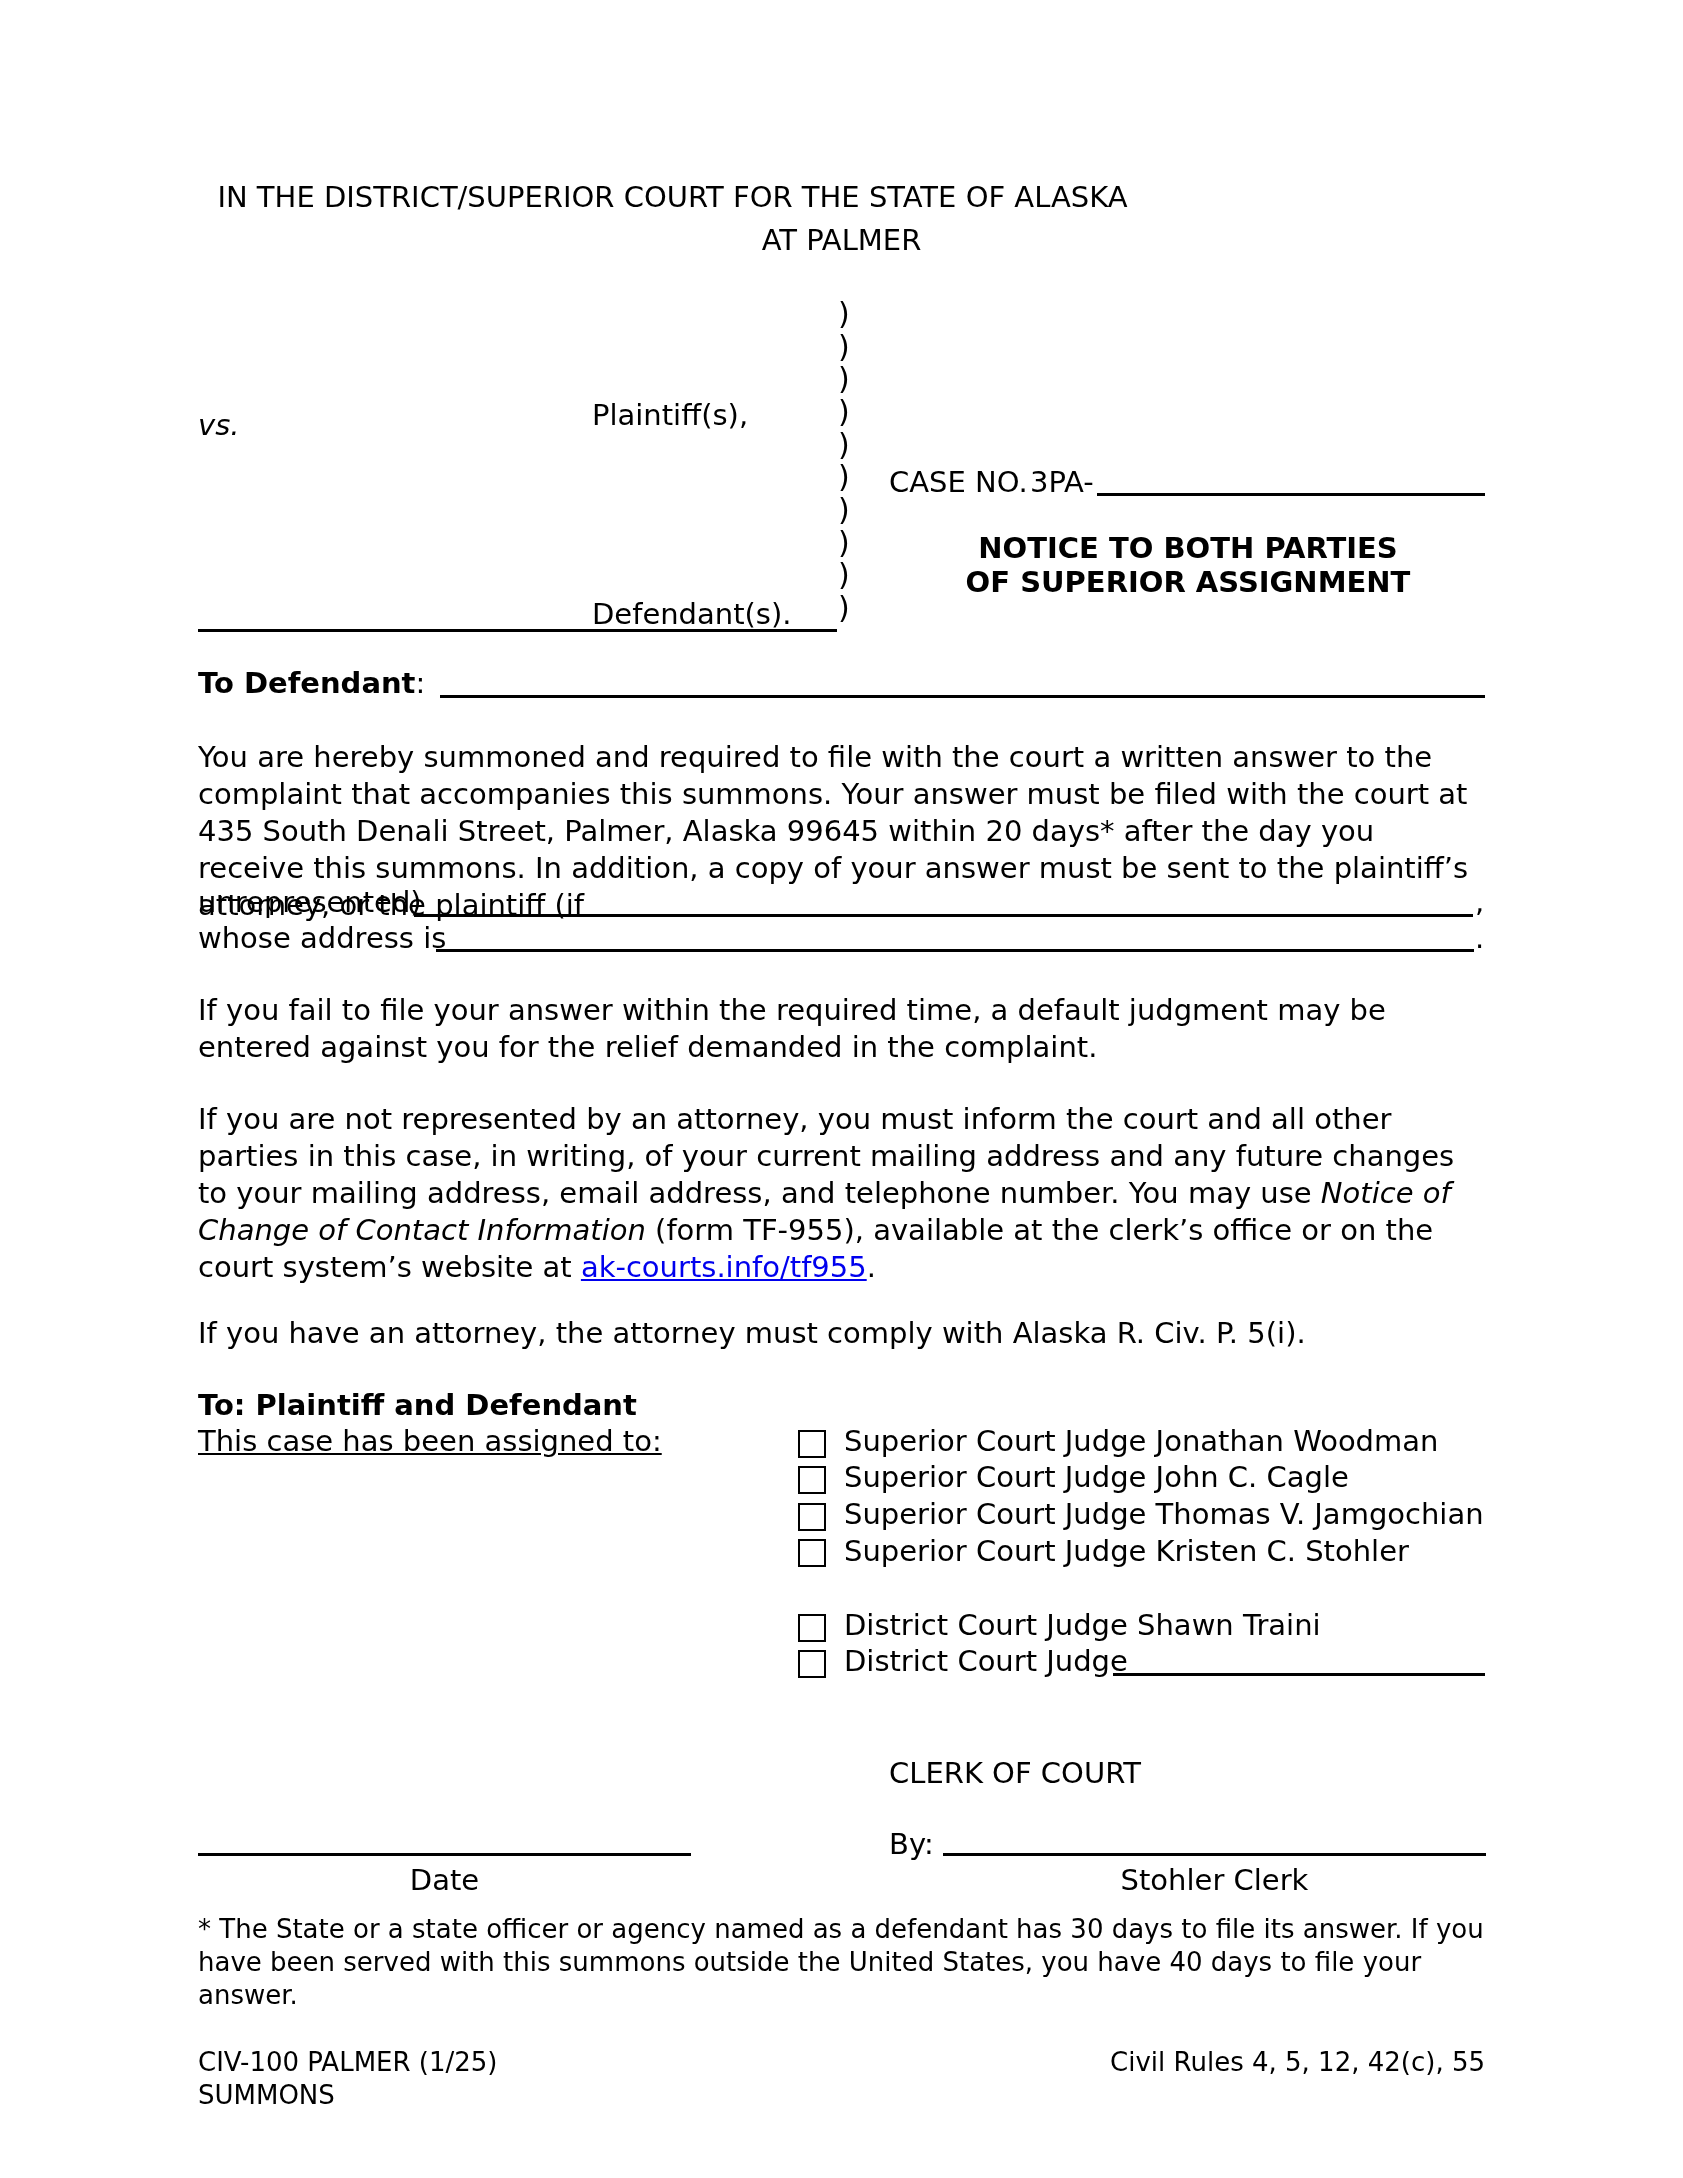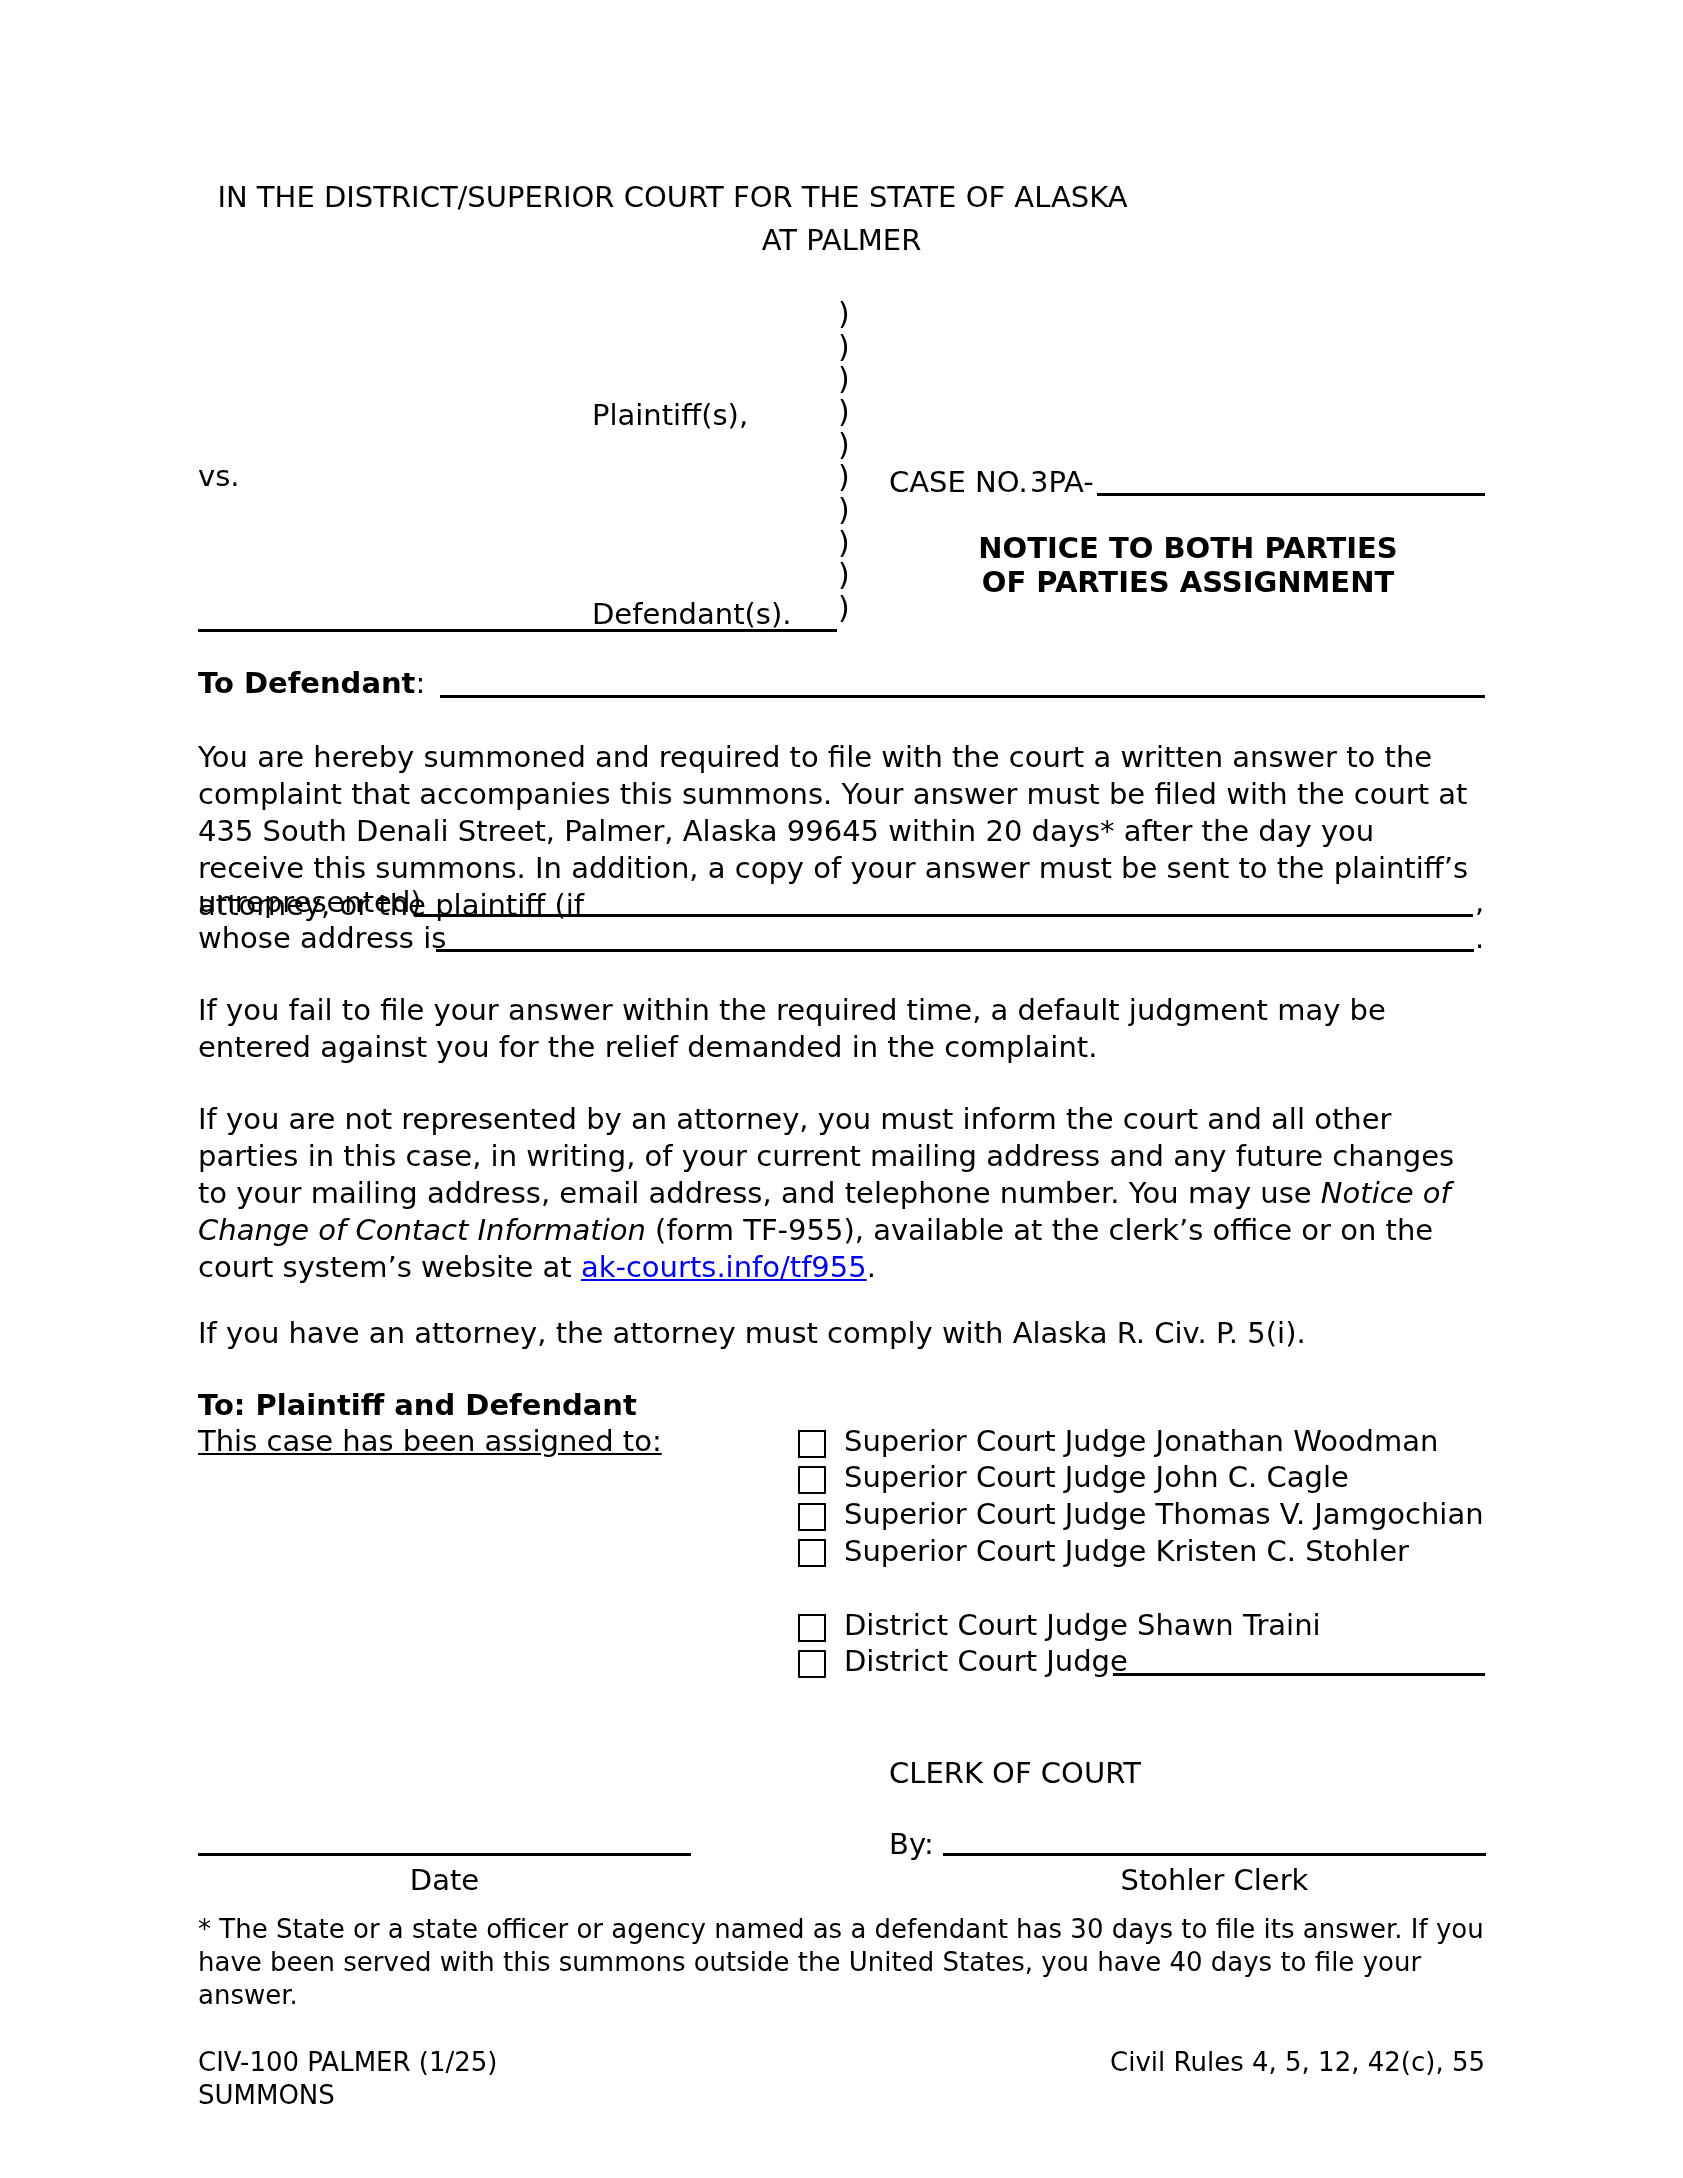--- a/index.html
+++ b/index.html
@@ -31,31 +31,31 @@
   <div class="paren" style="top:395px;">)</div>
   <div class="paren" style="top:428px;">)</div>
   <div class="paren" style="top:460px;">)</div>
   <div class="paren" style="top:493px;">)</div>
   <div class="paren" style="top:526px;">)</div>
   <div class="paren" style="top:558px;">)</div>
   <div class="paren" style="top:591px;">)</div>
 </div>
 
 <div class="abs" style="left:592px; top:398px;">Plaintiff(s),</div>
-<div class="abs" style="left:198px; top:459px;">vs.</div>
+<div class="abs" style="left:198px; top:408px;font-style:italic;">vs.</div>
 <div class="abs" style="left:592px; top:597px;">Defendant(s).</div>
 <div class="line" style="left:198px; width:639px; top:629px;"></div>
 
 <div class="abs" style="left:889px; top:465px;">CASE NO.</div>
 <div class="abs u" style="left:1030px; top:465px;">3PA-</div>
 <div class="line" style="left:1097px; width:388px; top:493px;"><span></span></div>
 
 <div class="abs center bold" style="left:891px; width:594px; top:531px; line-height:34px;">
   <div>NOTICE TO BOTH PARTIES</div>
-  <div>OF PARTIES ASSIGNMENT</div>
+  <div>OF SUPERIOR ASSIGNMENT</div>
 </div>
 
 <div class="abs" style="left:198px; top:666px;">
   <span class="bold">To Defendant</span><span>:</span>
 </div>
 <div class="line" style="left:440px; width:1045px; top:695px;"><span></span></div>
 
 <div class="para" style="top:739px;">
   <span>You are hereby summoned and required to file with the court a written answer to the complaint that accompanies this summons.  Your answer must be filed with the court at </span><span class="u">435 South Denali Street, Palmer, Alaska 99645</span><span> within 20 days* after the day you receive this summons.  In addition, a copy of your answer must be sent to the plaintiff’s attorney, or the plaintiff (if</span>
 </div>

